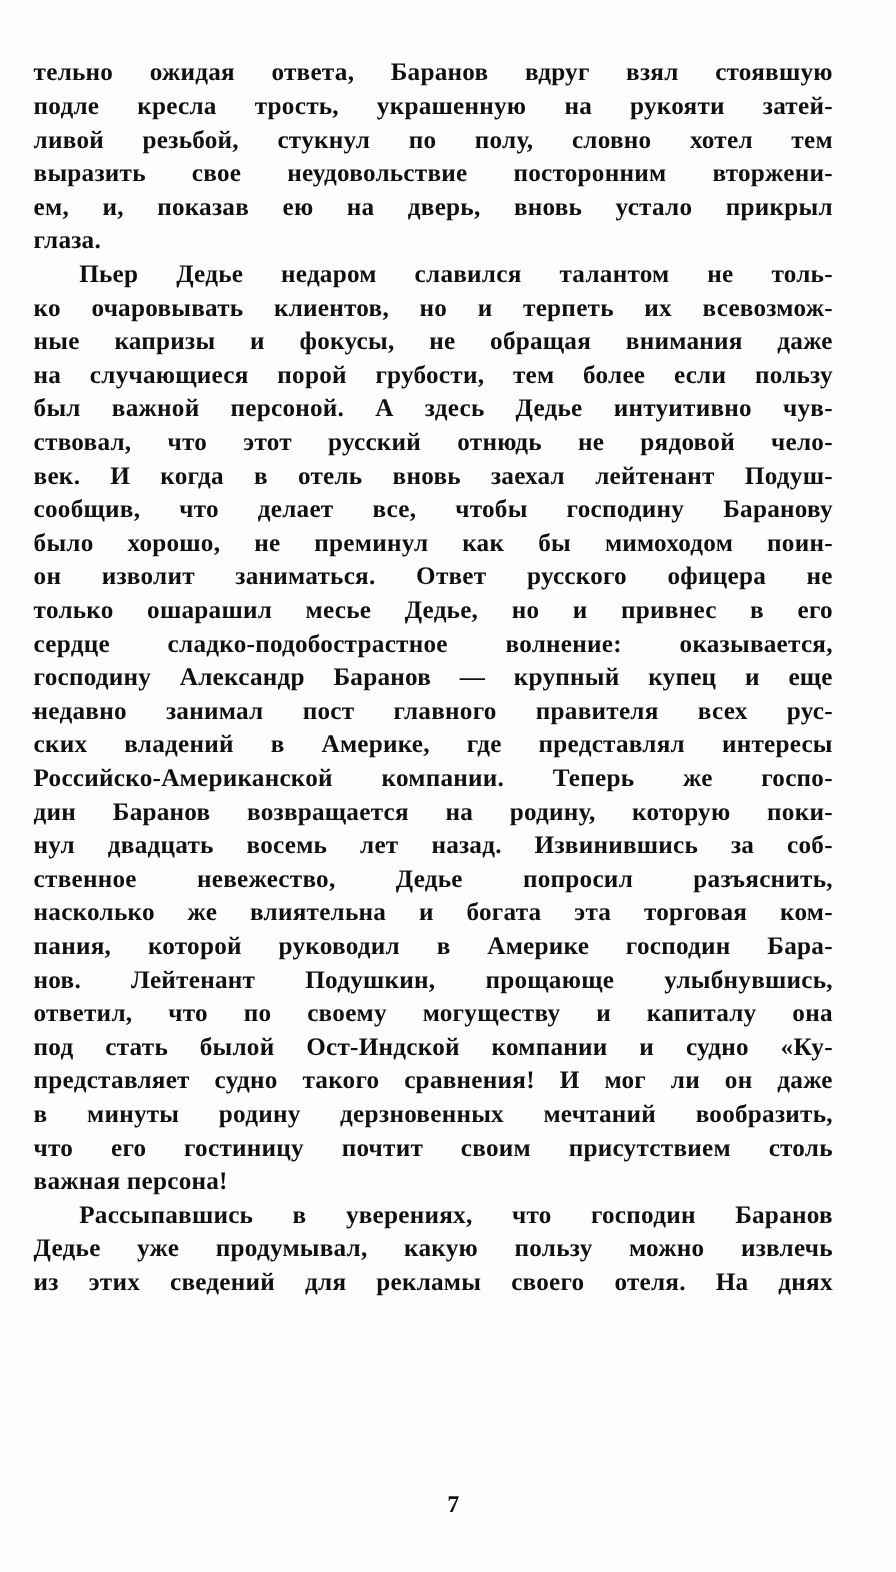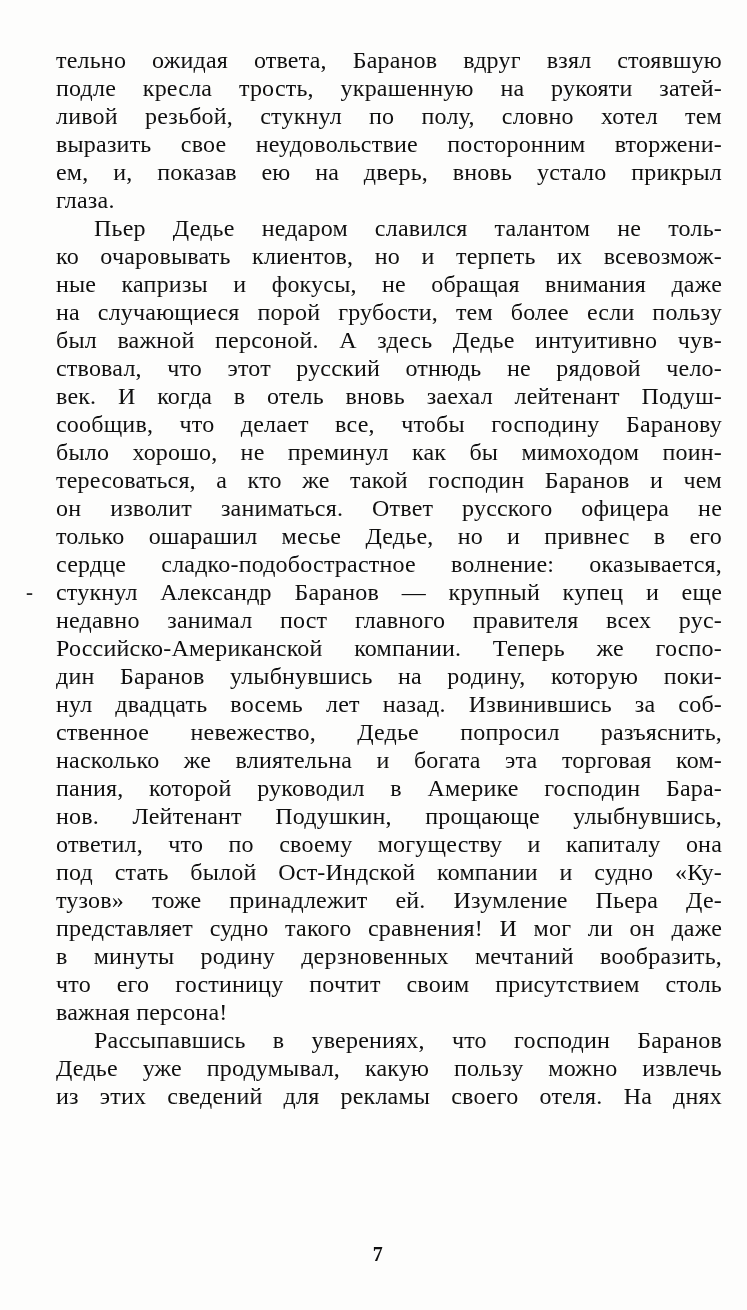--- a/index.html
+++ b/index.html
@@ -13,24 +13,24 @@
     height: 1310px;
     background: #fdfdfc;
     color: #101010;
     font-family: "Liberation Serif", "DejaVu Serif", serif;
     overflow: hidden;
     box-sizing: border-box;
   }
   .page-text {
     position: absolute;
     top: 46px;
-    left: 56px;
+    left: 28px;
     width: 666px;
-    font-size: 24px;
-    font-weight: 400;
+    font-size: 21px;
+    font-weight: 700;
     line-height: 28px;
     letter-spacing: 0.2px;
   }
   .paragraph {
     margin: 0;
   }
   .line {
     height: 28px;
     text-align: justify;
     text-align-last: justify;
@@ -78,36 +78,35 @@
       <div class="paragraph">
         <div class="line indent">Пьер Дедье недаром славился талантом не толь-</div>
         <div class="line">ко очаровывать клиентов, но и терпеть их всевозмож-</div>
         <div class="line">ные капризы и фокусы, не обращая внимания даже</div>
         <div class="line">на случающиеся порой грубости, тем более если пользу</div>
         <div class="line">был важной персоной. А здесь Дедье интуитивно чув-</div>
         <div class="line">ствовал, что этот русский отнюдь не рядовой чело-</div>
         <div class="line">век. И когда в отель вновь заехал лейтенант Подуш-</div>
         <div class="line">сообщив, что делает все, чтобы господину Баранову</div>
         <div class="line">было хорошо, не преминул как бы мимоходом поин-</div>
-        <div class="line">тересоваться, а кто же такой господин Баранов и чем</div>
         <div class="line">он изволит заниматься. Ответ русского офицера не</div>
         <div class="line">только ошарашил месье Дедье, но и привнес в его</div>
         <div class="line">сердце сладко-подобострастное волнение: оказывается,</div>
-        <div class="line">стукнул Александр Баранов — крупный купец и еще</div>
+        <div class="line">господину Александр Баранов — крупный купец и еще</div>
         <div class="line">недавно занимал пост главного правителя всех рус-</div>
+        <div class="line">ских владений в Америке, где представлял интересы</div>
         <div class="line">Российско-Американской компании. Теперь же госпо-</div>
-        <div class="line">дин Баранов улыбнувшись на родину, которую поки-</div>
+        <div class="line">дин Баранов возвращается на родину, которую поки-</div>
         <div class="line">нул двадцать восемь лет назад. Извинившись за соб-</div>
         <div class="line">ственное невежество, Дедье попросил разъяснить,</div>
         <div class="line">насколько же влиятельна и богата эта торговая ком-</div>
         <div class="line">пания, которой руководил в Америке господин Бара-</div>
         <div class="line">нов. Лейтенант Подушкин, прощающе улыбнувшись,</div>
         <div class="line">ответил, что по своему могуществу и капиталу она</div>
         <div class="line">под стать былой Ост-Индской компании и судно «Ку-</div>
-        <div class="line">тузов» тоже принадлежит ей. Изумление Пьера Де-</div>
         <div class="line">представляет судно такого сравнения! И мог ли он даже</div>
         <div class="line">в минуты родину дерзновенных мечтаний вообразить,</div>
         <div class="line">что его гостиницу почтит своим присутствием столь</div>
         <div class="line flush">важная персона!</div>
       </div>
       <div class="paragraph">
         <div class="line indent">Рассыпавшись в уверениях, что господин Баранов</div>
         <div class="line">Дедье уже продумывал, какую пользу можно извлечь</div>
         <div class="line">из этих сведений для рекламы своего отеля. На днях</div>
       </div>

